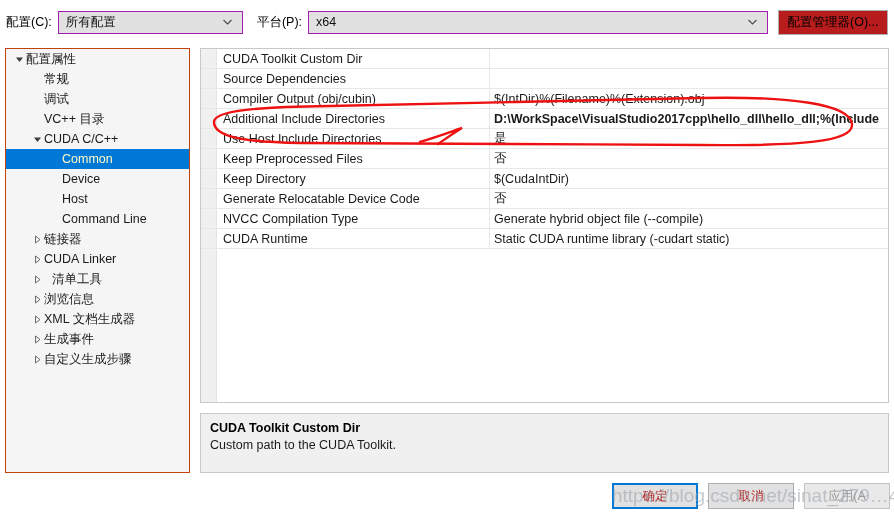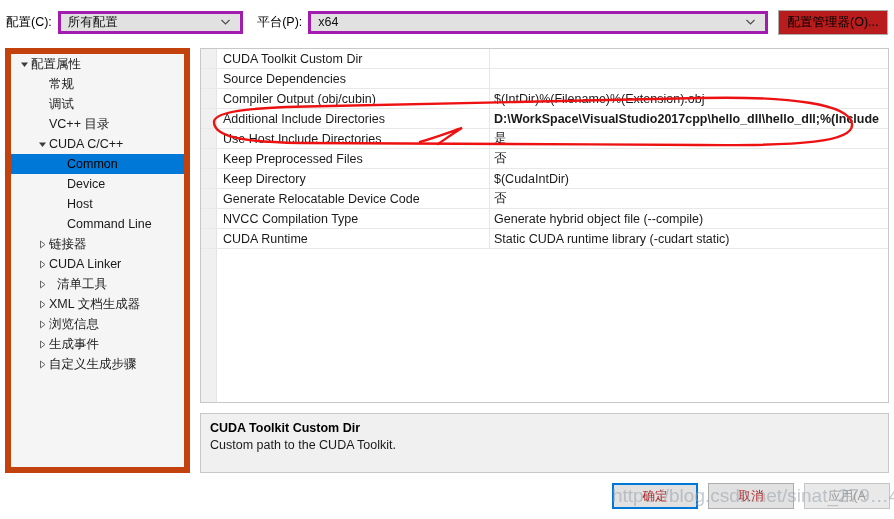--- a/index.html
+++ b/index.html
@@ -30,21 +30,21 @@
   .field-label {
     font-size: 12.5px;
     color: #000;
     white-space: nowrap;
     margin-right: 6px;
   }
   .combo {
     position: relative;
     height: 23px;
     background: #e1e1e1;
-    border: 3px solid #a21caf;
+    border: 1px solid #a21caf;
     box-sizing: border-box;
     display: flex;
     align-items: center;
     padding-left: 7px;
     font-size: 12.5px;
     color: #111;
   }
   .combo.config { width: 209px; }
   .combo.platform { width: 521px; }
   .combo .chev {
@@ -69,21 +69,21 @@
     justify-content: center;
     white-space: nowrap;
   }
 
   
   .tree-panel {
     position: absolute;
     left: 5px; top: 48px;
     width: 185px; height: 425px;
     background: #f5f5f5;
-    border: 6px solid #c2410c;
+    border: 1px solid #c2410c;
     box-sizing: border-box;
     overflow: hidden;
   }
   .tree-item {
     height: 20px;
     display: flex;
     align-items: center;
     font-size: 12.5px;
     color: #1a1a1a;
     white-space: nowrap;
@@ -91,21 +91,21 @@
   }
   .tree-item .twisty {
     width: 14px;
     min-width: 14px;
     display: flex;
     align-items: center;
     justify-content: center;
   }
   .tree-item.selected {
     background: #0078d7;
-    color: #000000;
+    color: #fef9c3;
   }
   .tree-label { overflow: hidden; text-overflow: clip; }
 
   
   .grid-panel {
     position: absolute;
     left: 200px; top: 48px;
     width: 689px; height: 355px;
     background: #ffffff;
     border: 1px solid #c8c8c8;
@@ -334,29 +334,29 @@
           </svg>
         </span>
         <span class="tree-label">清单工具</span>
       </div>
       <div class="tree-item" style="padding-left: 24px;">
         <span class="twisty">
           <svg width="9" height="9" viewBox="0 0 9 9">
             <path d="M2.5 1 L7 4.5 L2.5 8 Z" fill="none" stroke="#6a6a6a" stroke-width="1"></path>
           </svg>
         </span>
+        <span class="tree-label">浏览信息</span>
+      </div>
+      <div class="tree-item" style="padding-left: 24px;">
+        <span class="twisty">
+          <svg width="9" height="9" viewBox="0 0 9 9">
+            <path d="M2.5 1 L7 4.5 L2.5 8 Z" fill="none" stroke="#6a6a6a" stroke-width="1"></path>
+          </svg>
+        </span>
         <span class="tree-label">XML 文档生成器</span>
-      </div>
-      <div class="tree-item" style="padding-left: 24px;">
-        <span class="twisty">
-          <svg width="9" height="9" viewBox="0 0 9 9">
-            <path d="M2.5 1 L7 4.5 L2.5 8 Z" fill="none" stroke="#6a6a6a" stroke-width="1"></path>
-          </svg>
-        </span>
-        <span class="tree-label">浏览信息</span>
       </div>
       <div class="tree-item" style="padding-left: 24px;">
         <span class="twisty">
           <svg width="9" height="9" viewBox="0 0 9 9">
             <path d="M2.5 1 L7 4.5 L2.5 8 Z" fill="none" stroke="#6a6a6a" stroke-width="1"></path>
           </svg>
         </span>
         <span class="tree-label">生成事件</span>
       </div>
       <div class="tree-item" style="padding-left: 24px;">

